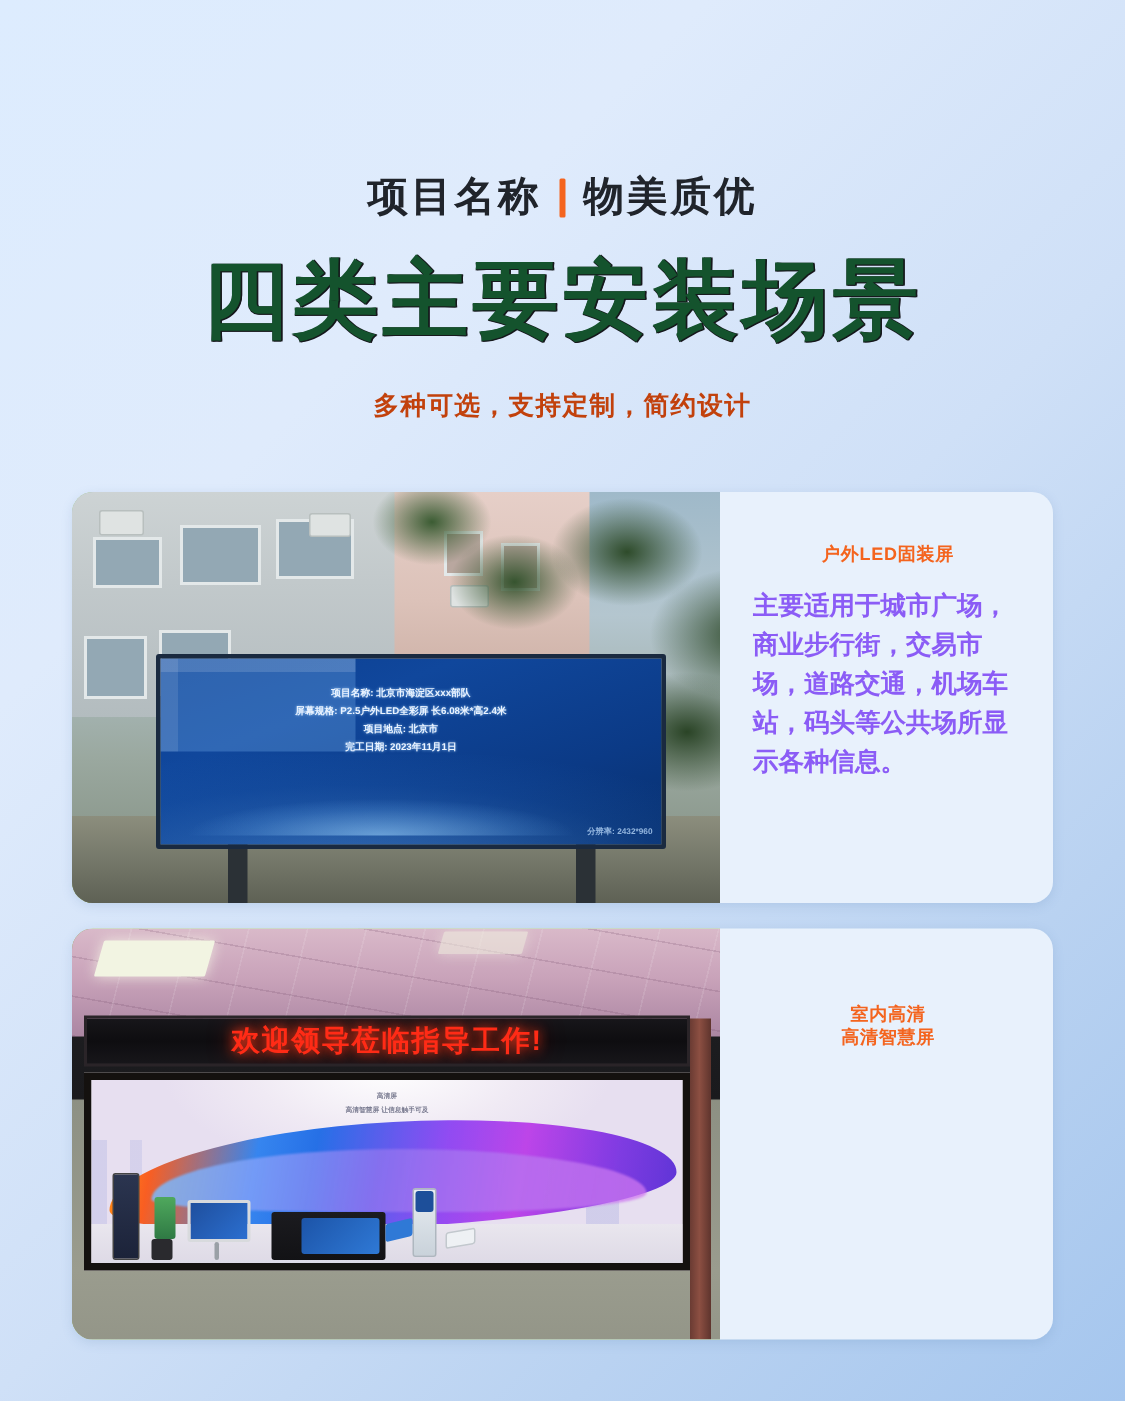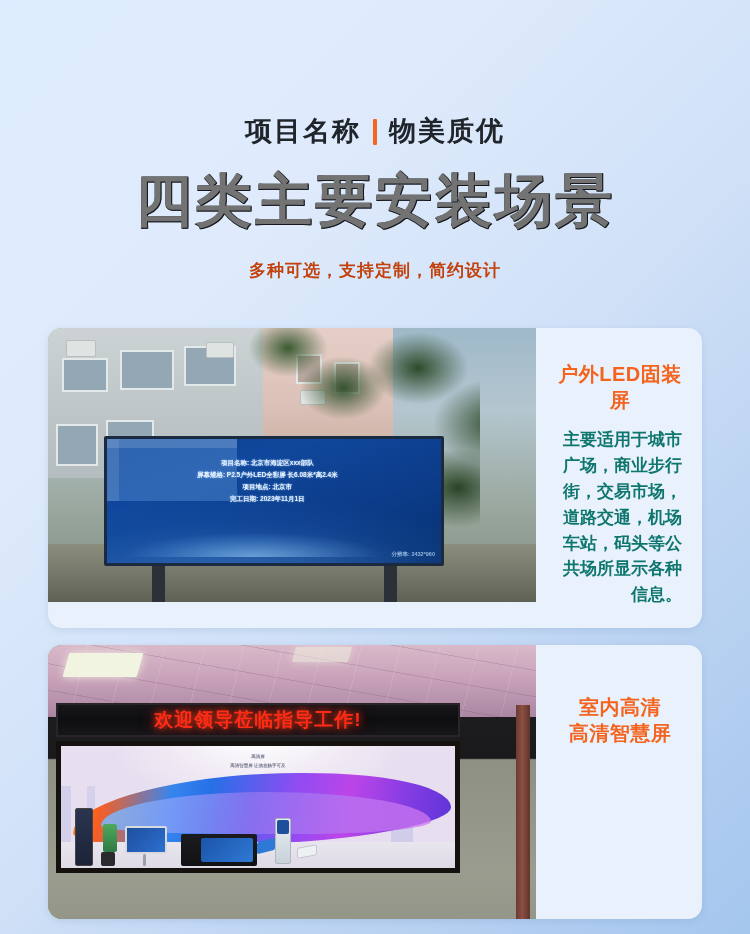--- a/index.html
+++ b/index.html
@@ -21,21 +21,21 @@
     letter-spacing: 2px; line-height: 1;
     display: flex; align-items: center; justify-content: center; gap: 12px;
   }
   .tagline .bar {
     display: inline-block; width: 4px; height: 26px;
     background: #f4641e; border-radius: 1px;
   }
 
   .main-title {
     margin-top: 27px;
-    font-size: 57px; font-weight: 900; color: #737373;
+    font-size: 57px; font-weight: 900; color: #14532d;
     letter-spacing: 3px; line-height: 1;
     text-shadow: 0 1px 0 #16181c, 1px 0 0 #16181c, 1px 1px 0 #16181c;
   }
 
   .subtitle {
     margin-top: 30px;
     font-size: 17px; font-weight: 700; color: #c2410c;
     letter-spacing: 1px;
   }
 
@@ -46,49 +46,49 @@
     display: flex;
     width: 654px;
     background: #e8f1fc;
     border-radius: 14px;
     overflow: hidden;
     box-shadow: 0 2px 7px rgba(90,125,175,0.18);
   }
   .card + .card { margin-top: 17px; }
 
   .photo {
-    width: 488px; height: 274px;
+    width: 432px; height: 274px;
     position: relative; overflow: hidden; flex: none;
     background: #bef264;
   }
   .card-2 .photo { height: 274px; }
 
   .text-pane {
     flex: 1;
     padding: 34px 20px 20px 22px;
     display: flex; flex-direction: column;
     align-items: center;
   }
   .card-2 .text-pane { padding-top: 50px; }
 
   .pane-title {
     color: #f4641e;
-    font-size: 20px; font-weight: 900;
+    font-size: 12px; font-weight: 900;
     line-height: 1.28;
     letter-spacing: 0.5px;
     text-align: center;
     white-space: pre-line;
   }
   .pane-body {
     margin-top: 14px;
-    color: #0f766e;
+    color: #8b5cf6;
     font-size: 17px; font-weight: 700;
     line-height: 1.52;
     letter-spacing: 0px;
-    text-align: right;
+    text-align: left;
     width: 100%;
   }
 
   
   .ph1-sky {
     position: absolute; inset: 0;
     background: linear-gradient(180deg, #9fb9c9 0%, #b4c6cf 30%, #9aa89f 65%, #7e8a7c 100%);
   }
   .ph1-building {
     position: absolute; left: 0; top: 0; width: 250px; height: 150px;

